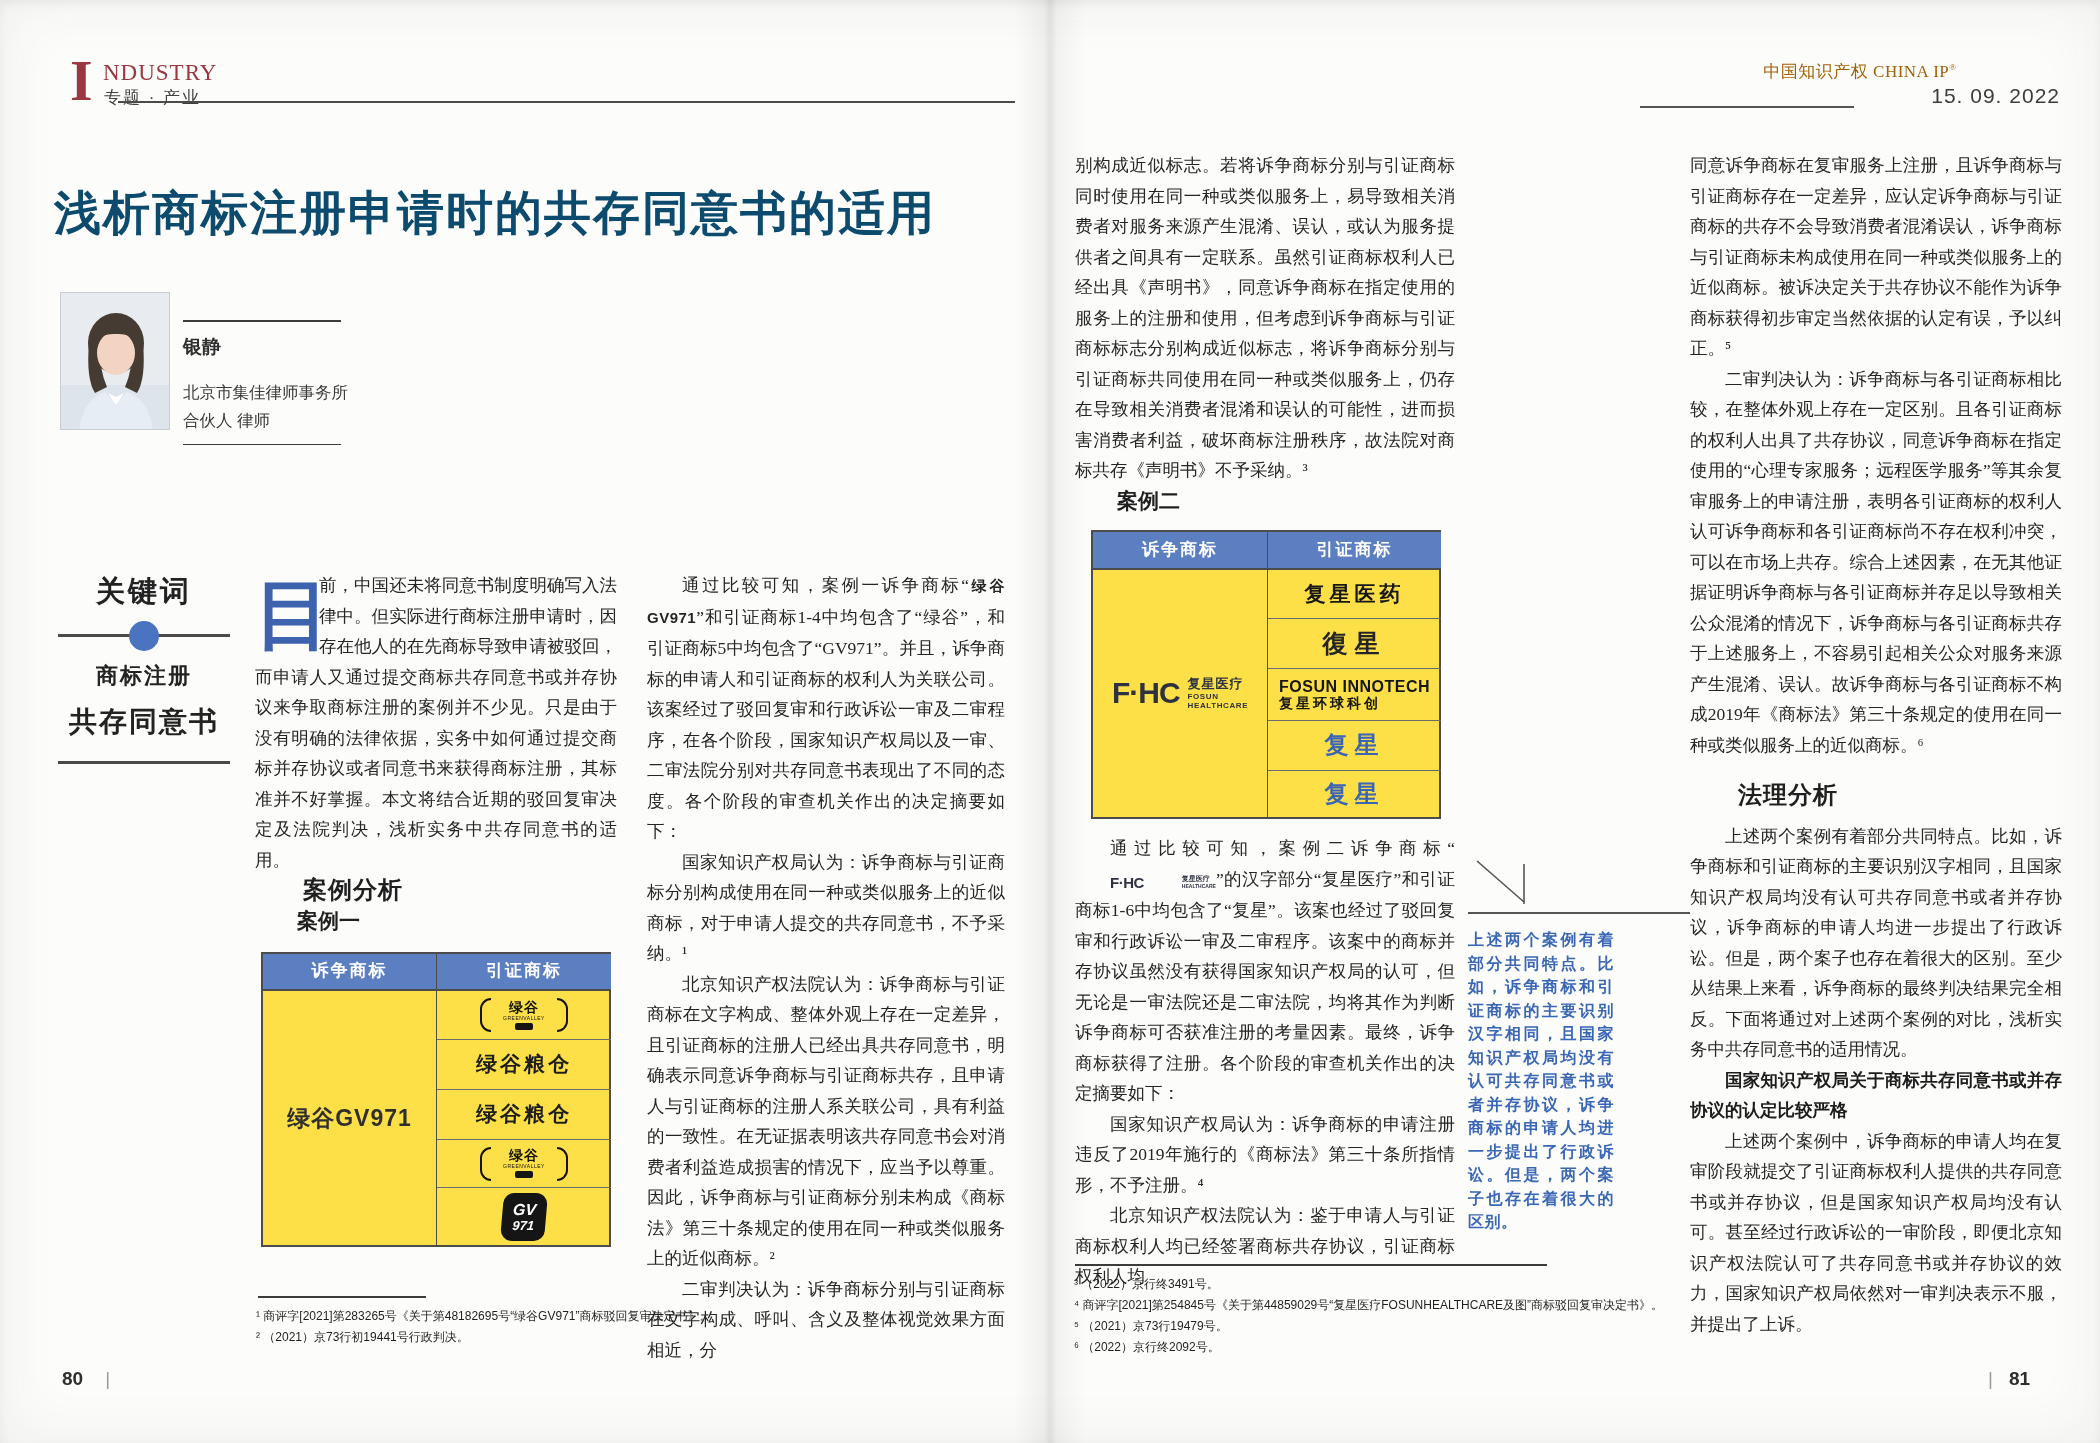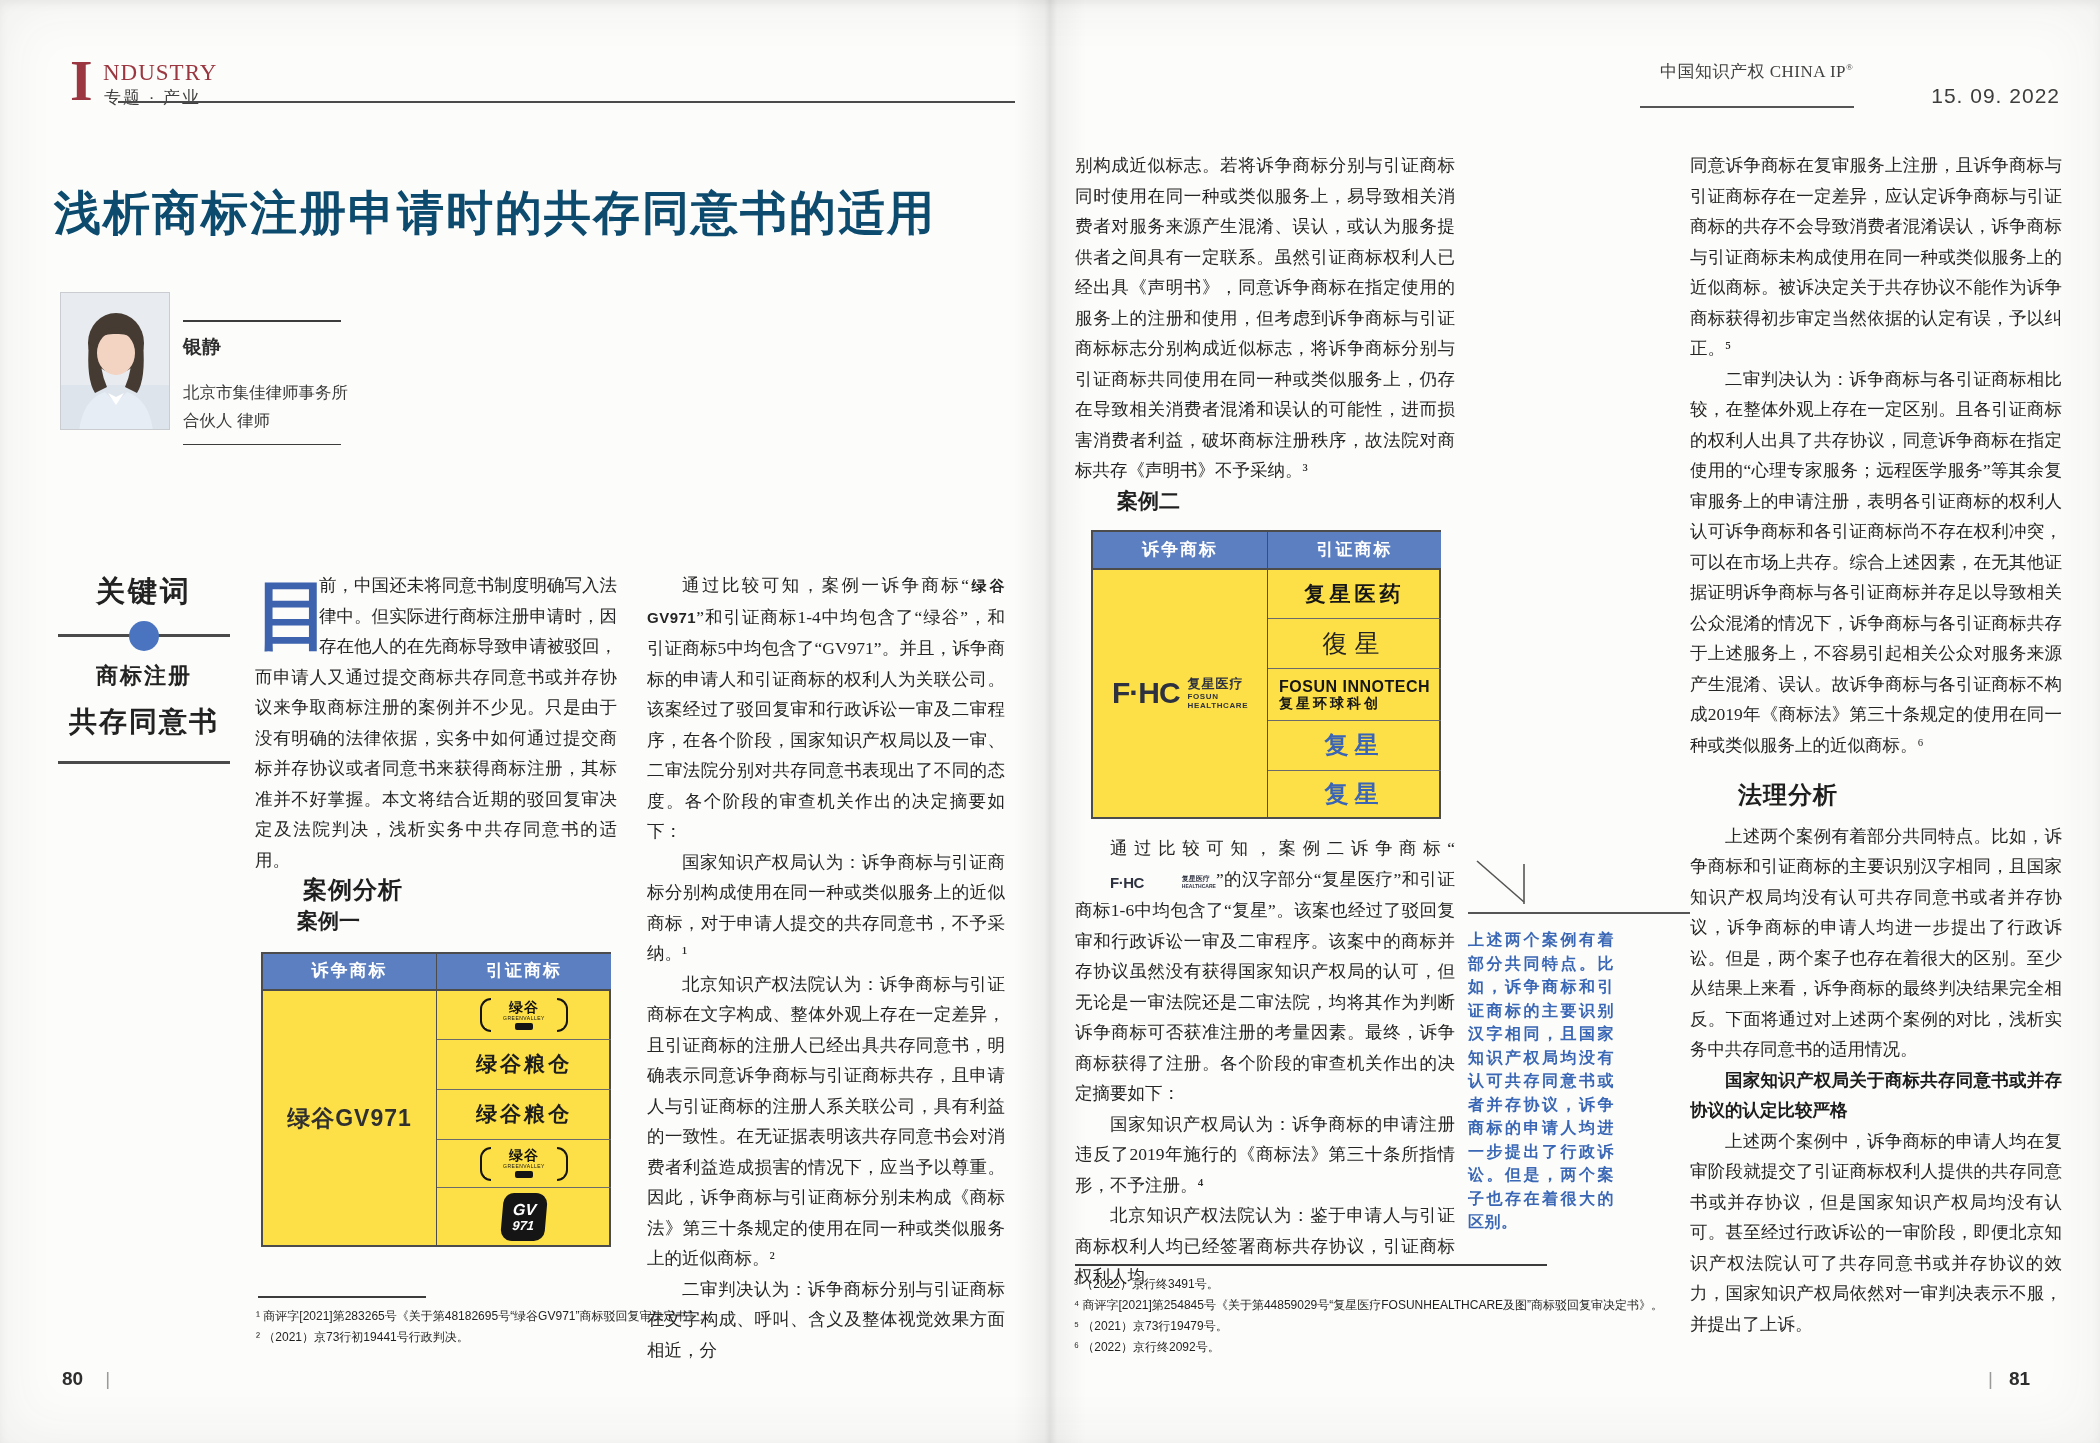--- a/index.html
+++ b/index.html
@@ -20,22 +20,22 @@
 
   
   .mag-initial { position:absolute; left:70px; top:52px; font-size:58px; line-height:1;
     font-weight:700; color:#9a3740; font-family:"Liberation Serif",serif; }
   .mag-name { position:absolute; left:103px; top:60px; font-size:23px; letter-spacing:1px;
     color:#9a3740; font-family:"Liberation Serif",serif; }
   .mag-section { position:absolute; left:104px; top:86px; font-size:17px; color:#3f3f3f; letter-spacing:2px; }
   .header-rule-left { position:absolute; left:118px; top:101px; width:897px; height:2px; background:#4a4a4a; }
 
   
-  .rp-mag { position:absolute; right:40px; top:60px; width:400px; text-align:left;
-    font-size:17px; color:#404040; letter-spacing:0.5px; }
+  .rp-mag { position:absolute; right:40px; top:60px; width:400px; text-align:center;
+    font-size:17px; color:#a16207; letter-spacing:0.5px; }
   .rp-mag sup { font-size:9px; }
   .rp-date { position:absolute; right:40px; top:84px; width:400px; text-align:right;
     font-size:21px; color:#3c3c3c; letter-spacing:1px; }
   .header-rule-right { position:absolute; left:1640px; top:106px; width:214px; height:1.5px; background:#555; }
 
   
   .article-title { position:absolute; left:54px; top:182px; width:960px;
     font-size:47px; font-weight:700; letter-spacing:2px; color:#0c4a6e; }
   .author-photo { position:absolute; left:60px; top:292px; width:110px; height:138px;
     border:1px solid #c9cdd2; background:#e9ecef; overflow:hidden; }
@@ -126,21 +126,21 @@
   .fhc-inline { display:inline-flex; align-items:center; gap:3px; transform:translateY(3px); }
   .fhc-inline-letters { font-family:"Liberation Sans",sans-serif; font-weight:900;
     font-size:15px; color:#2e3240; letter-spacing:-0.5px; }
   .fhc-inline-text { display:inline-flex; flex-direction:column; line-height:1.05; }
   .fhc-inline-cn { font-size:7px; font-weight:700; color:#2e3240; }
   .fhc-inline-en { font-size:5px; font-weight:700; color:#2e3240;
     font-family:"Liberation Sans",sans-serif; }
 
   .mark-black-bold { font-family:"Liberation Sans",sans-serif; font-weight:900; font-size:21px;
     letter-spacing:4px; color:#161616; }
-  .mark-outline { font-family:"Liberation Sans",sans-serif; font-weight:400; font-size:25px;
+  .mark-outline { font-family:"Liberation Sans",sans-serif; font-weight:700; font-size:25px;
     letter-spacing:7px; color:#242424; }
   .mark-two-line { display:flex; flex-direction:column; align-items:flex-start; line-height:1.2; }
   .mark-two-line .l1 { font-family:"Liberation Sans",sans-serif; font-weight:700; font-size:16px;
     color:#161616; letter-spacing:0.5px; }
   .mark-two-line .l2 { font-weight:900; font-size:14px; color:#161616; letter-spacing:3px; }
   .mark-blue { font-family:"Liberation Sans",sans-serif; font-weight:900; font-size:24px;
     letter-spacing:6px; color:#3a64b5; }
 
   
   .pull-quote { position:absolute; left:1468px; top:858px; width:222px; }

